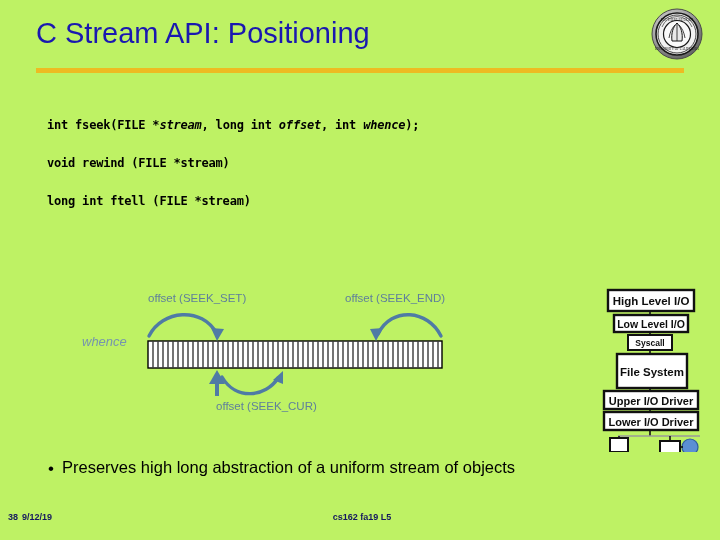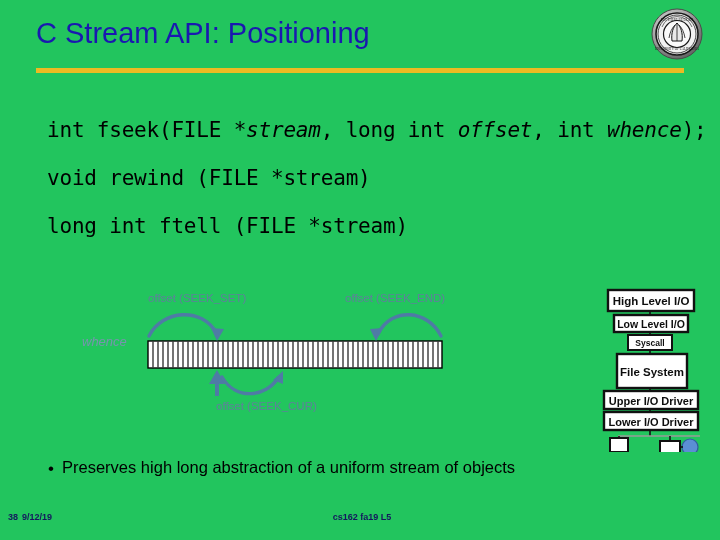--- a/index.html
+++ b/index.html
@@ -11,21 +11,21 @@
     width: 720px;
     height: 540px;
     position: relative;
     overflow: hidden;
     font-family: "Liberation Sans", sans-serif;
     -webkit-font-smoothing: none;
   }
   .slide {
     position: absolute;
     inset: 0;
-    background: #22c55e;
+    background: #bef264;
   }
 
   
   .title {
     position: absolute;
     left: 36px;
     top: 17px;
     font-size: 29px;
     font-weight: 400;
     color: #1a18b0;
@@ -52,22 +52,22 @@
 
   
   .code-block {
     position: absolute;
     left: 47px;
     top: 118px;
     width: 620px;
   }
   .code-line {
     font-family: "DejaVu Sans Mono", monospace;
-    font-weight: normal;
-    font-size: 21px;
+    font-weight: bold;
+    font-size: 12px;
     color: #000000;
     margin-bottom: 24px;
     white-space: pre;
     letter-spacing: -0.2px;
   }
   .code-line .ital {
     font-style: italic;
   }
 
   

